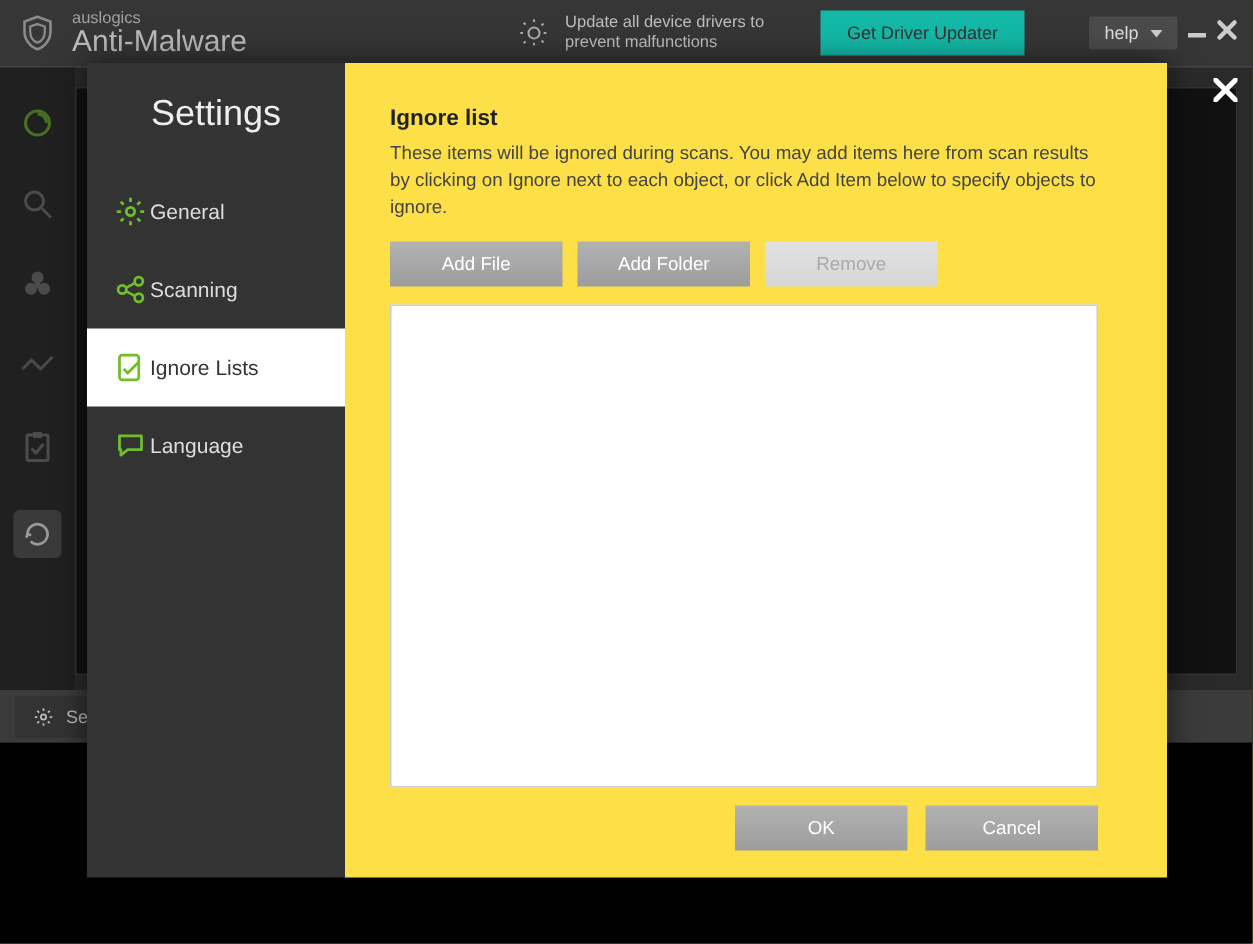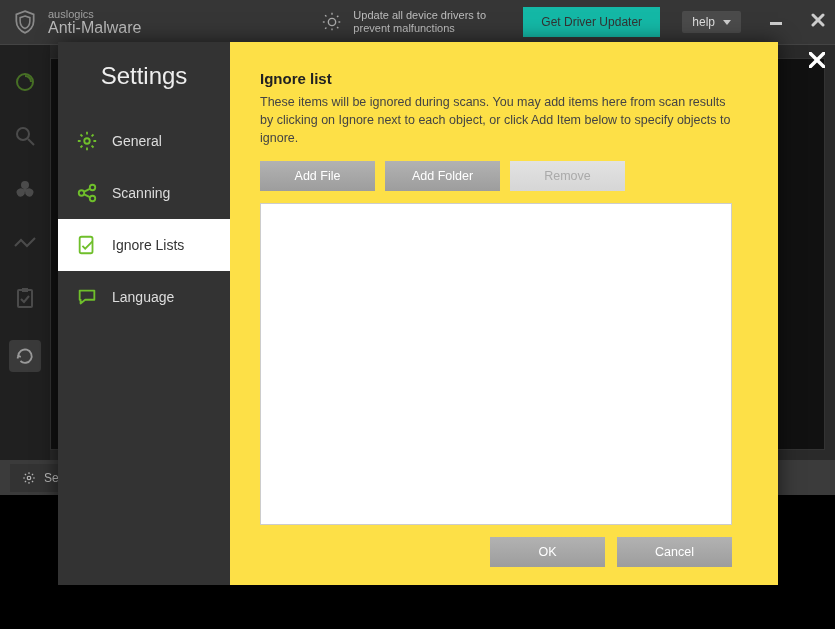--- a/index.html
+++ b/index.html
@@ -4,26 +4,26 @@
 <style>
   * { box-sizing: border-box; margin: 0; padding: 0; font-family: "Segoe UI", Arial, sans-serif; }
   html, body { width: 835px; height: 629px; overflow: hidden; background: #000; }
   .app-window { width: 835px; height: 495px; background: #2a2a2a; position: relative; }
 
   
   .app-header { height: 45px; background: #363636; border-bottom: 1px solid #444; display: flex; align-items: center; padding: 0 10px 0 10px; color: #ccc; }
   .shield-logo { width: 30px; height: 30px; display: flex; align-items: center; justify-content: center; margin-right: 8px; }
   .brand { line-height: 1; }
   .brand-small { font-size: 11px; color: #a0a0a0; }
-  .brand-big   { font-size: 16px; color: #bbb; }
+  .brand-big   { font-size: 20px; color: #bbb; }
   .promo { display: flex; align-items: center; margin-left: 180px; gap: 10px; }
   .sun-icon { width: 22px; height: 22px; }
   .promo-text { font-size: 11px; color: #bdbdbd; width: 160px; line-height: 1.2; }
   .updater-btn { background: #14b8a6; color: #333; font-size: 12px; padding: 8px 18px; border: none; cursor: pointer; }
-  .header-right { margin-left: auto; display: flex; align-items: center; gap: 28px; }
+  .header-right { margin-left: auto; display: flex; align-items: center; gap: 6px; }
   .help-dd { background: #4b4b4b; color: #ddd; font-size: 12px; padding: 4px 10px; display: flex; align-items: center; gap: 8px; cursor: pointer; border-radius: 2px;}
   .header-icon { color:#ccc; cursor:pointer; font-size:16px; font-weight:bold; }
 
   
   .side-strip { position:absolute; left:0; top:45px; bottom:35px; width:50px; background:#202020; display:flex; flex-direction:column; align-items:center; padding-top:25px; gap:30px; }
   .strip-icon { width:24px; height:24px; opacity:.5; }
   .strip-icon.active { background:#3a3a3a; padding:6px; border-radius:4px; width:32px; height:32px; opacity:1;}
   .main-bg { position:absolute; left:50px; right:10px; top:58px; bottom:45px; background:#111; border:1px solid #333; }
 
   
@@ -31,21 +31,21 @@
   .bottom-item { display:flex; align-items:center; gap:8px; color:#bbb; font-size:12px; background:#333; padding:7px 12px; cursor:pointer;}
   .gear-sm { width:14px; height:14px; }
 
   
   .modal-x { position:absolute; right:10px; top:52px; color:#fff; font-size:18px; font-weight:bold; cursor:pointer; z-index:30;}
 
   
   .settings-modal { position:absolute; left:58px; top:42px; width:720px; height:543px; display:flex; box-shadow:0 0 20px rgba(0,0,0,.6); z-index:20; }
   .settings-nav { width:172px; background:#333; color:#ddd; padding-top:20px; }
   .settings-title { font-size:24px; font-weight:300; text-align:center; margin-bottom:25px; color:#eee;}
-  .nav-item { display:flex; align-items:center; gap:14px; padding:15px 18px; font-size:14px; cursor:pointer; }
+  .nav-item { display:flex; align-items:center; gap:2px; padding:15px 18px; font-size:14px; cursor:pointer; }
   .nav-item .nav-icon { width:22px; height:22px; }
   .nav-item.selected { background:#fff; color:#333; }
   .nav-item.selected .nav-icon svg * { stroke:#6fbf2b !important; }
 
   .settings-content { flex:1; background:#fde047; padding:28px 46px 18px 30px; display:flex; flex-direction:column; }
   .content-title { font-size:15px; font-weight:bold; color:#222; margin-bottom:6px; }
   .content-desc  { font-size:12.5px; color:#444; line-height:1.45; margin-bottom:14px; }
   .btn-row { display:flex; gap:10px; margin-bottom:12px; }
   .grey-btn { background: linear-gradient(#b2b2b2,#9d9d9d); color:#fff; font-size:12.5px; border:none; width:115px; height:30px; cursor:pointer; }
   .grey-btn.disabled { background: linear-gradient(#e2e2e2,#d6d6d6); color:#aaa; cursor:default; }

